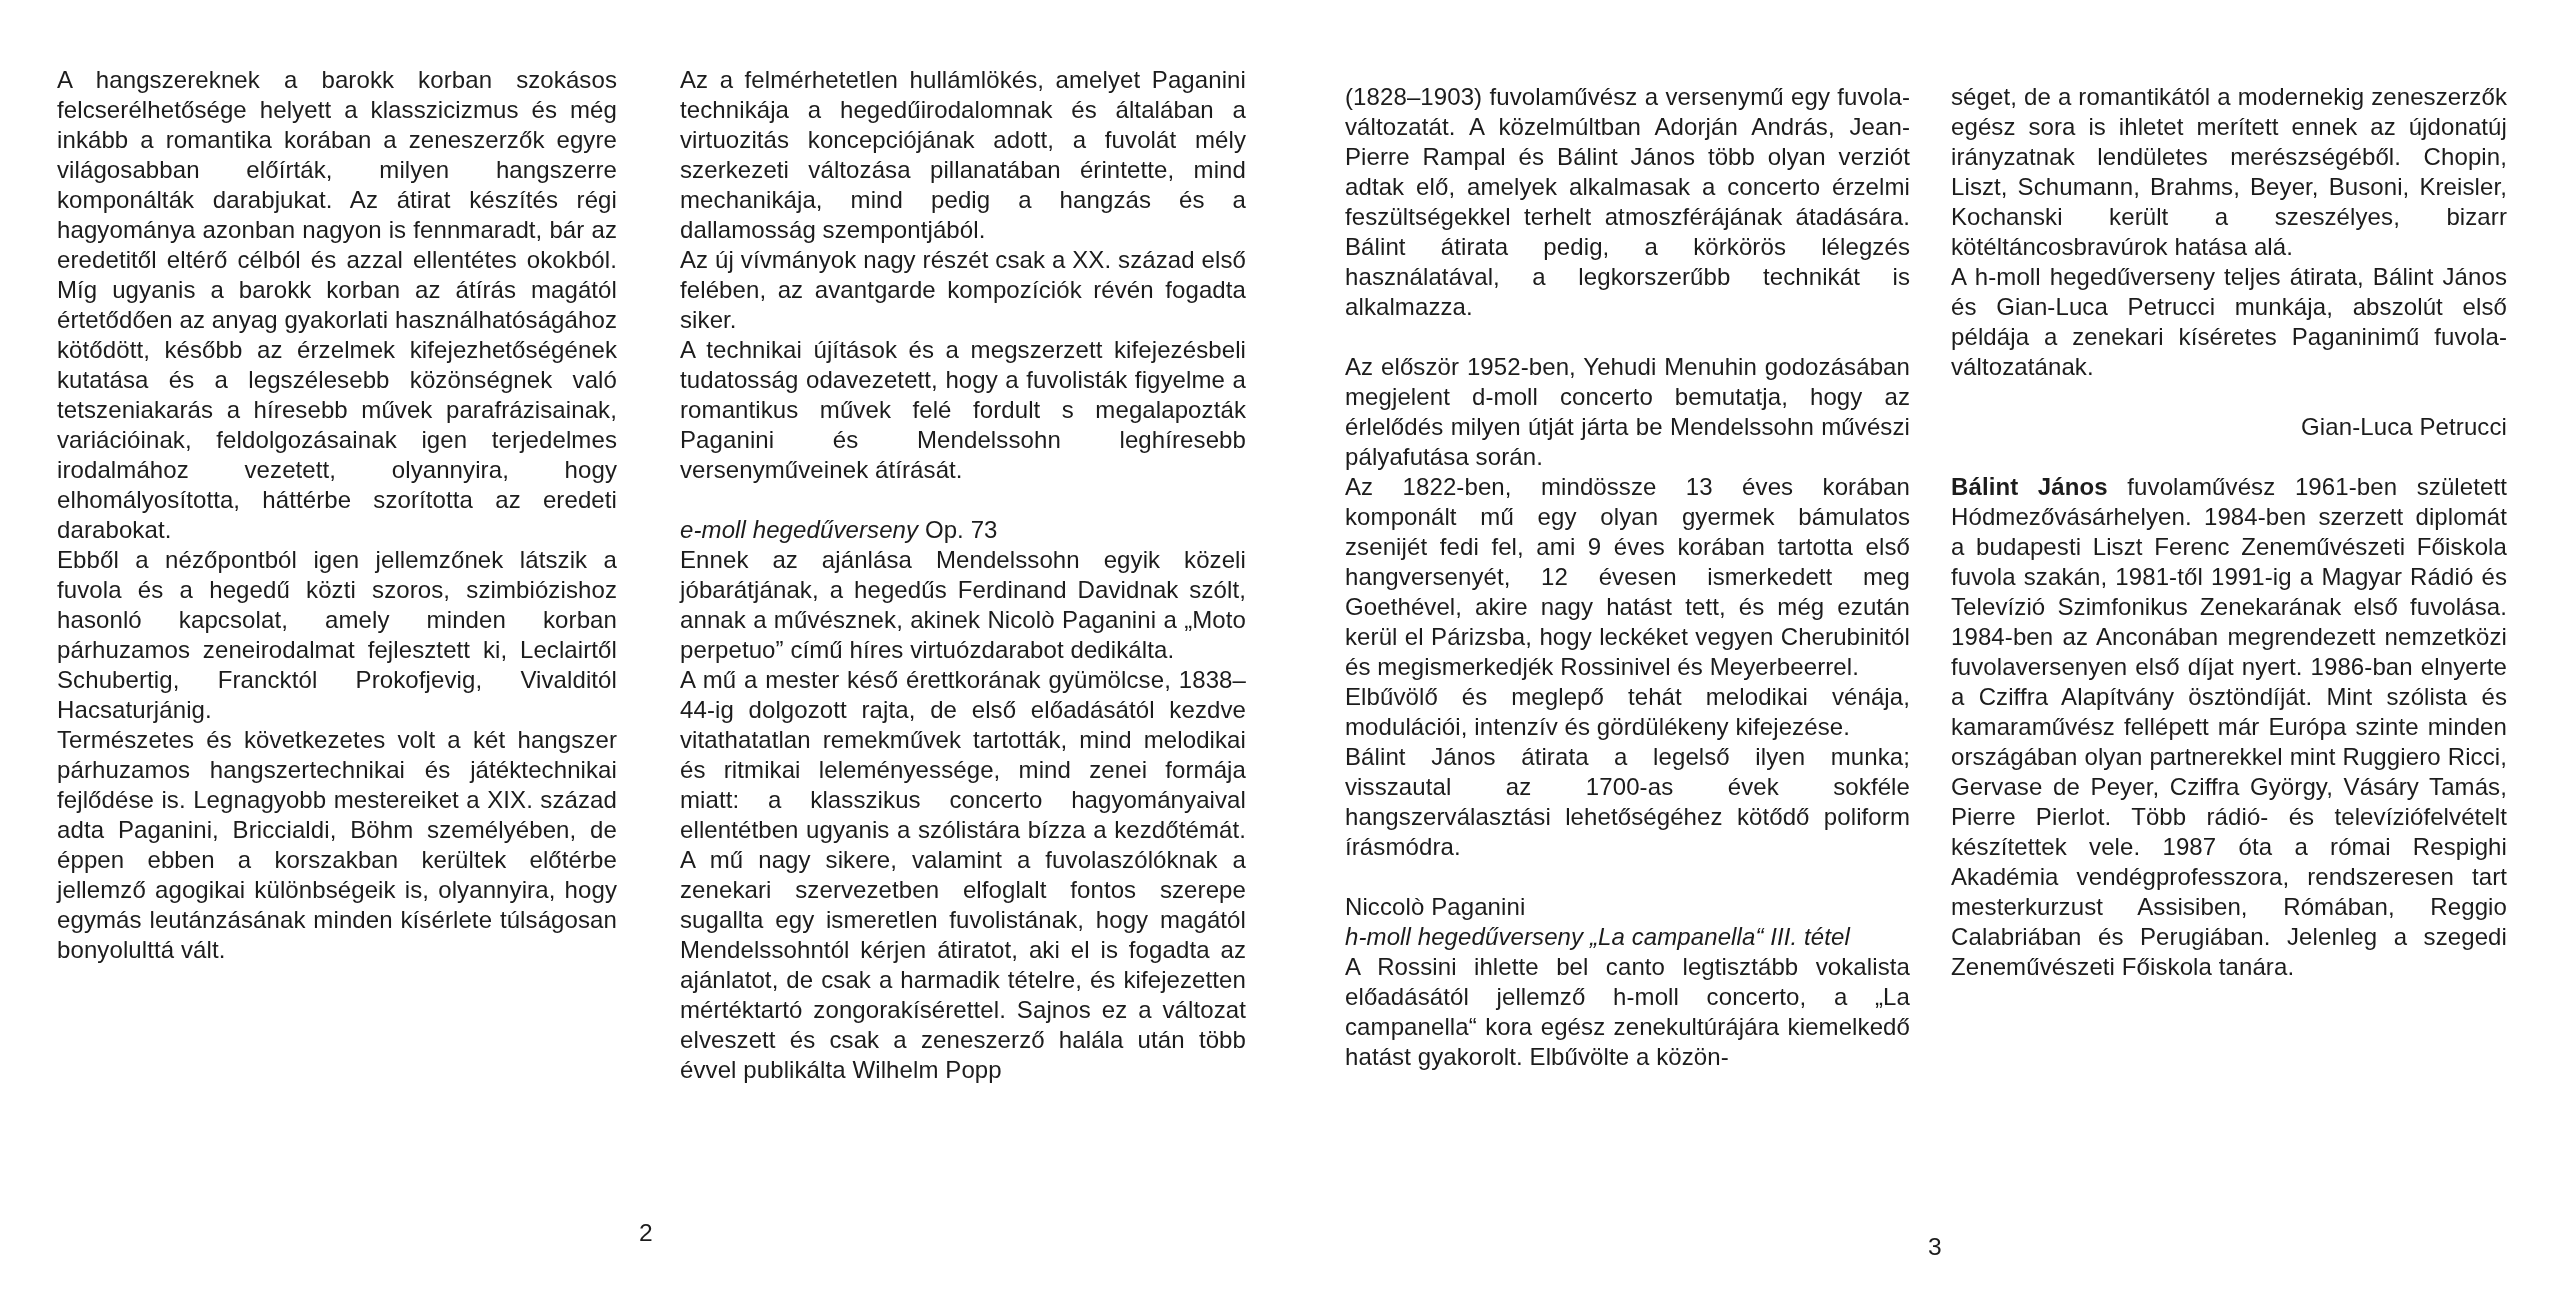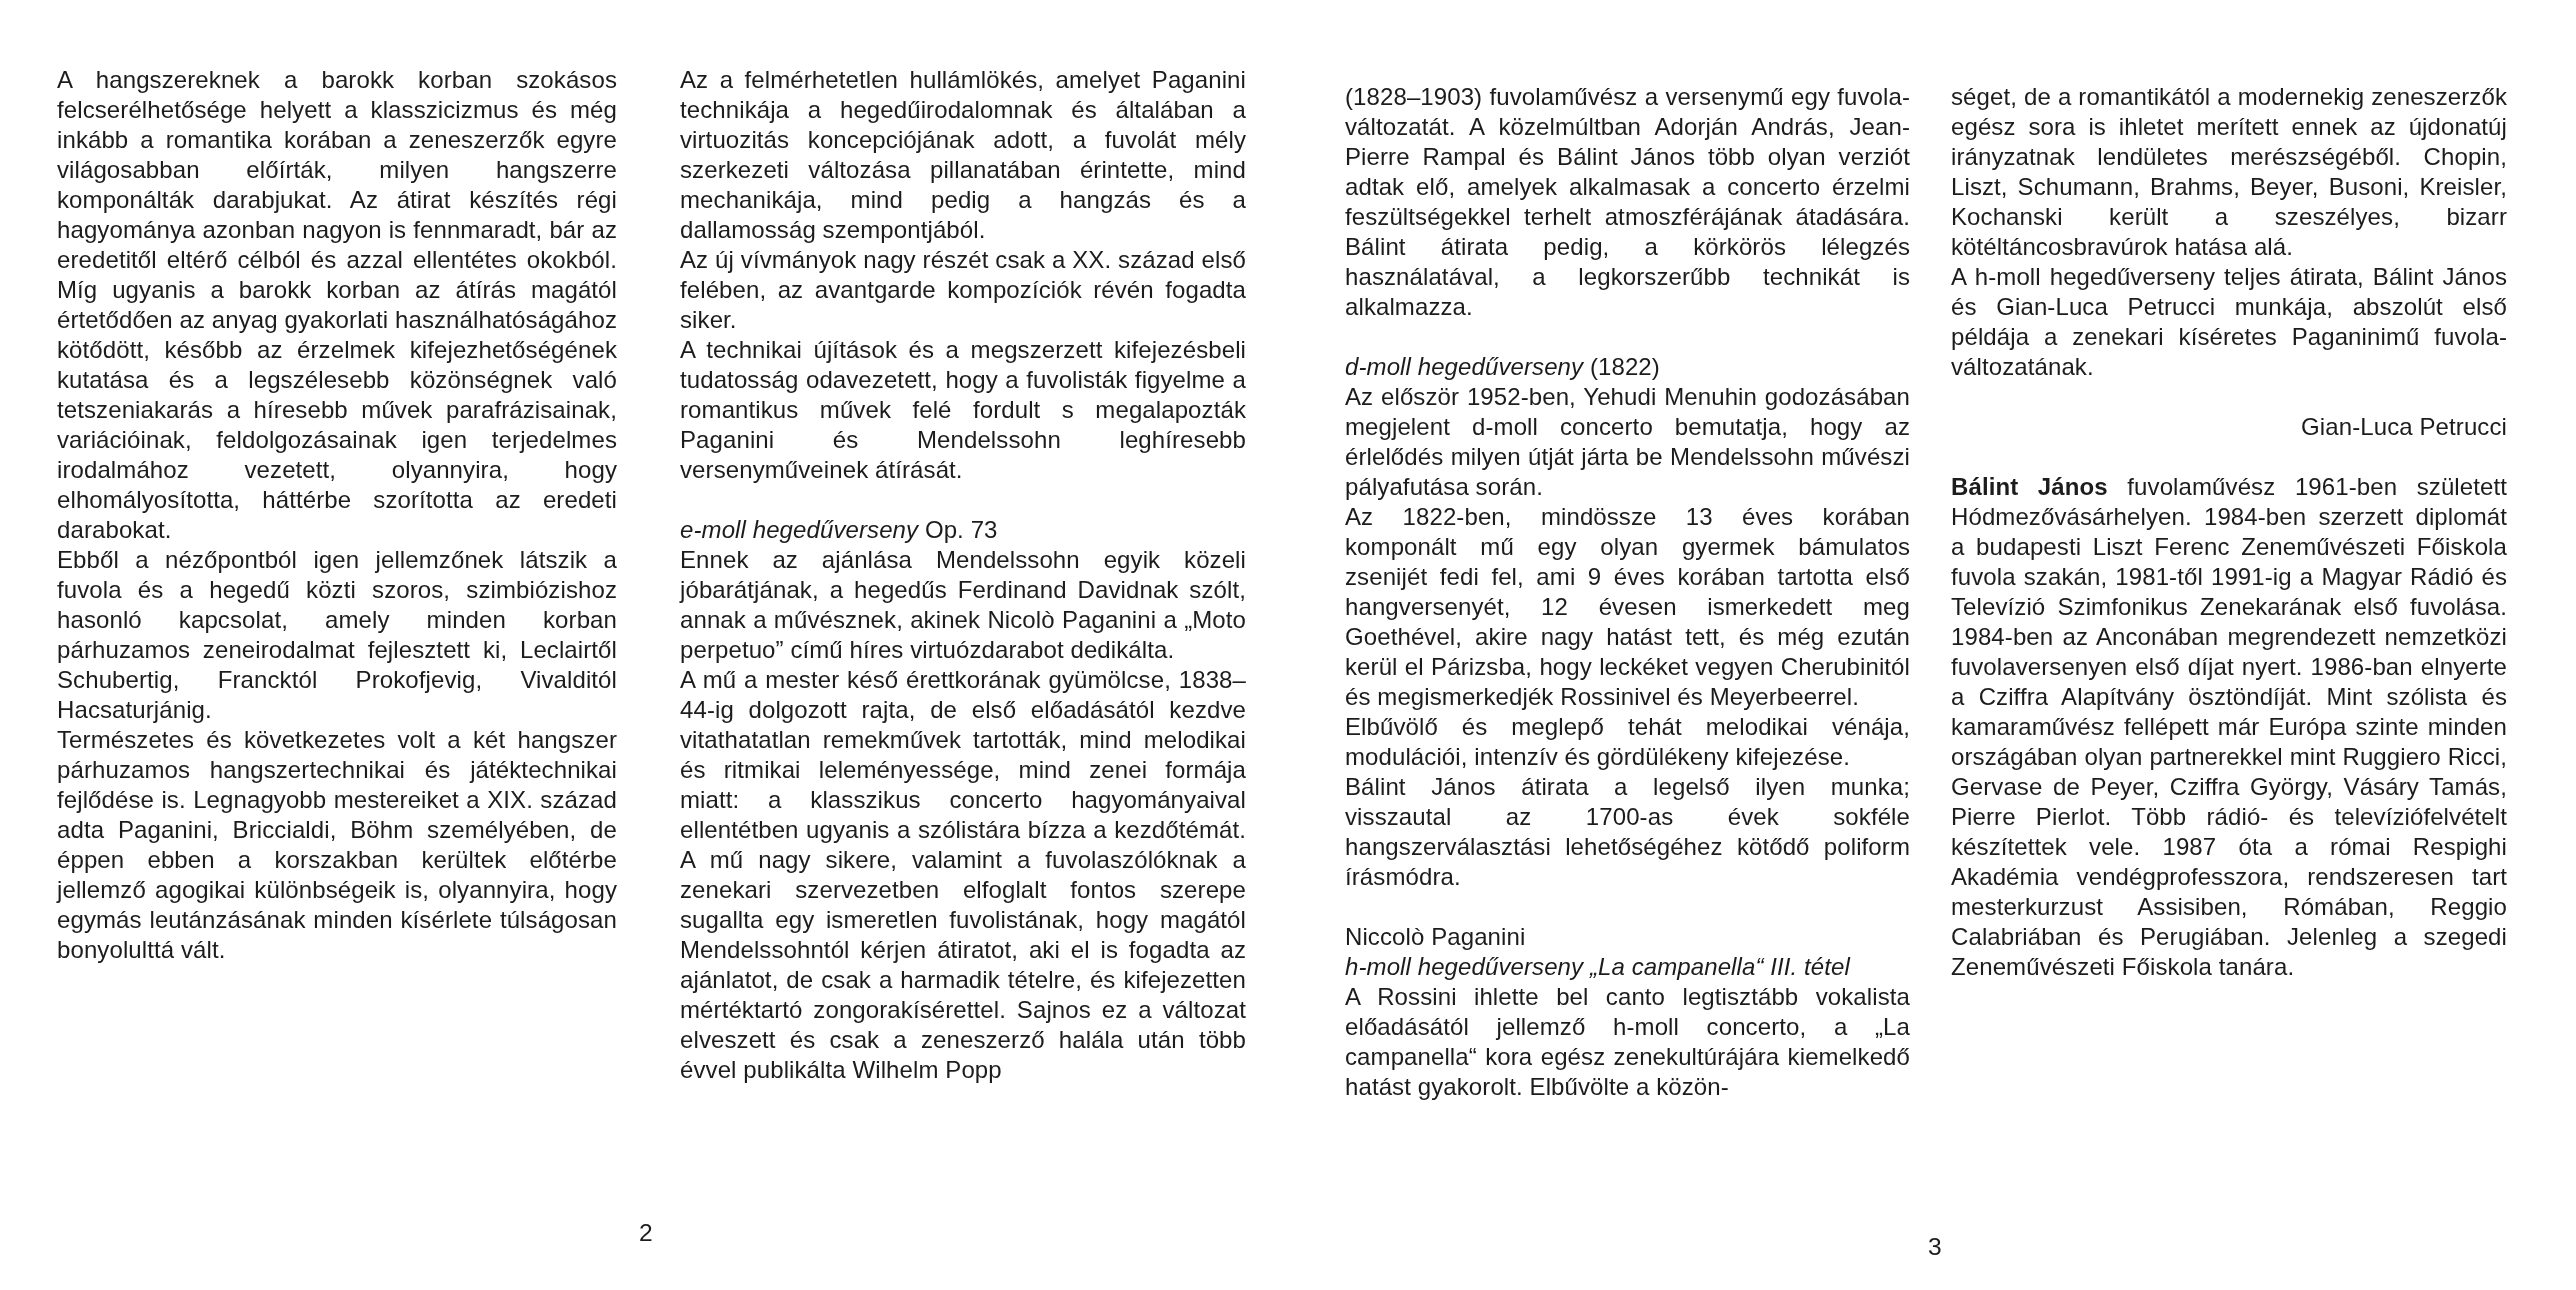--- a/index.html
+++ b/index.html
@@ -37,21 +37,20 @@
   <p><span class="i">e-moll hegedűverseny</span><span> Op. 73</span></p>
   <p>Ennek az ajánlása Mendelssohn egyik közeli jóbarátjának, a hegedűs Ferdinand Davidnak szólt, annak a művésznek, akinek Nicolò Paganini a „Moto perpetuo” című híres virtuózdarabot dedikálta.</p>
   <p>A mű a mester késő érettkorának gyümölcse, 1838–44-ig dolgozott rajta, de első előadásától kezdve vitathatatlan remekművek tartották, mind melodikai és ritmikai leleményessége, mind zenei formája miatt: a klasszikus concerto hagyományaival ellentétben ugyanis a szólistára bízza a kezdőtémát. A mű nagy sikere, valamint a fuvolaszólóknak a zenekari szervezetben elfoglalt fontos szerepe sugallta egy ismeretlen fuvolistának, hogy magától Mendelssohntól kérjen átiratot, aki el is fogadta az ajánlatot, de csak a harmadik tételre, és kifejezetten mértéktartó zongorakísérettel. Sajnos ez a változat elveszett és csak a zeneszerző halála után több évvel publikálta Wilhelm Popp</p>
 </div>
 
 <div id="p2" class="pnum">2</div>
 
 <div id="c3" class="col">
   <p>(1828–1903) fuvolaművész a versenymű egy fuvola-változatát. A közelmúltban Adorján András, Jean-Pierre Rampal és Bálint János több olyan verziót adtak elő, amelyek alkalmasak a concerto érzelmi feszültségekkel terhelt atmoszférájának átadására. Bálint átirata pedig, a körkörös lélegzés használatával, a legkorszerűbb technikát is alkalmazza.</p>
   <div class="gap"></div>
-  <p><span class="i">d-moll hegedűverseny</span><span> (1822)</span></p>
   <p>Az először 1952-ben, Yehudi Menuhin godozásában megjelent d-moll concerto bemutatja, hogy az érlelődés milyen útját járta be Mendelssohn művészi pályafutása során.</p>
   <p>Az 1822-ben, mindössze 13 éves korában komponált mű egy olyan gyermek bámulatos zsenijét fedi fel, ami 9 éves korában tartotta első hangversenyét, 12 évesen ismerkedett meg Goethével, akire nagy hatást tett, és még ezután kerül el Párizsba, hogy leckéket vegyen Cherubinitól és megismerkedjék Rossinivel és Meyerbeerrel.</p>
   <p>Elbűvölő és meglepő tehát melodikai vénája, modulációi, intenzív és gördülékeny kifejezése.</p>
   <p>Bálint János átirata a legelső ilyen munka; visszautal az 1700-as évek sokféle hangszerválasztási lehetőségéhez kötődő poliform írásmódra.</p>
   <div class="gap"></div>
   <p>Niccolò Paganini</p>
   <p class="i">h-moll hegedűverseny  „La campanella“ III. tétel</p>
   <p>A Rossini ihlette bel canto legtisztább vokalista előadásától jellemző h-moll concerto, a „La campanella“ kora egész zenekultúrájára kiemelkedő hatást gyakorolt. Elbűvölte a közön-</p>
 </div>
 

